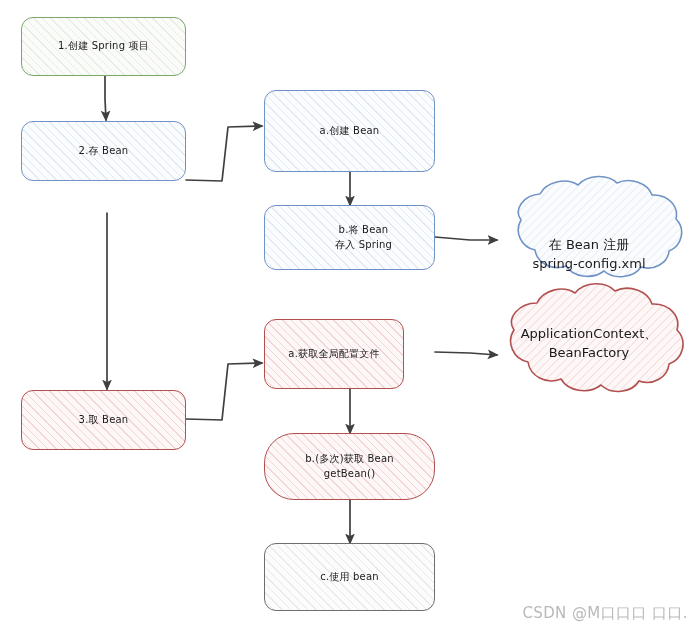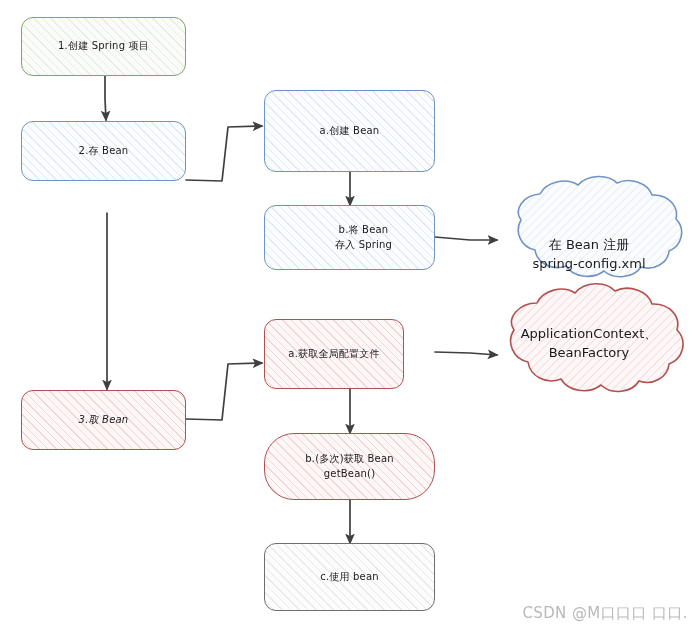--- a/index.html
+++ b/index.html
@@ -172,21 +172,21 @@
 
   <div class="node node-green" style="left:21px; top:17px; width:165px; height:59px;">1.创建 Spring 项目</div>
 
   <div class="node node-blue" style="left:21px; top:121px; width:165px; height:60px;">2.存 Bean</div>
 
   <div class="node node-blue" style="left:264px; top:90px; width:171px; height:82px;">a.创建 Bean</div>
 
   <div class="node node-blue" style="left:264px; top:205px; width:171px; height:65px;padding-left:28px;">b.将 Bean
 存入 Spring</div>
 
-  <div class="node node-red" style="left:21px; top:390px; width:165px; height:60px;font-style:italic;">3.取 Bean</div>
+  <div class="node node-red" style="left:21px; top:390px; width:165px; height:60px;">3.取 Bean</div>
 
   <div class="node node-red" style="left:264px; top:319px; width:140px; height:70px;">a.获取全局配置文件</div>
 
   <div class="node node-red" style="left:264px; top:433px; width:171px; height:67px;border-radius:30px;">b.(多次)获取 Bean
 getBean()</div>
 
   <div class="node node-grey" style="left:264px; top:543px; width:171px; height:68px;">c.使用 bean</div>
 
   <div class="cloud-label" style="left:499px; top:205px; width:180px; height:50px;margin-top:24px;">在 Bean 注册
 spring-config.xml</div>

